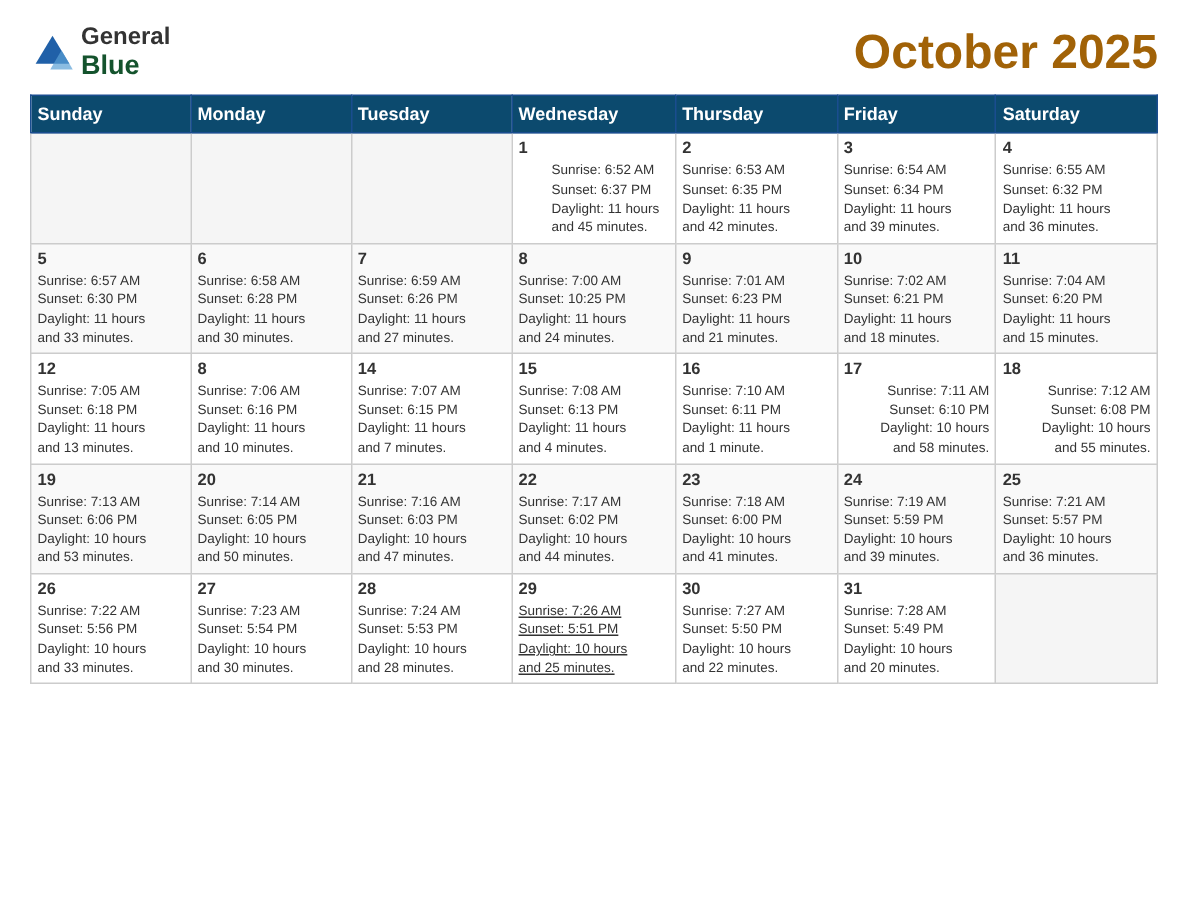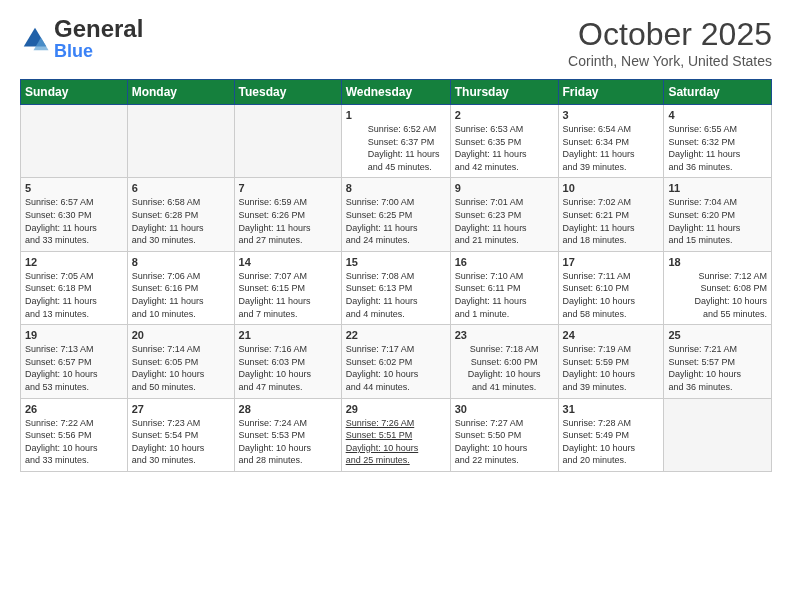--- a/index.html
+++ b/index.html
@@ -23,53 +23,53 @@
     .logo {
       display: flex;
       align-items: center;
     }
     .logo-text {
       display: flex;
       flex-direction: column;
       line-height: 1.1;
     }
     .logo-general {
-      font-size: 24px;
+      font-size: 16px;
       font-weight: bold;
       color: #333;
     }
     .logo-blue {
       font-size: 18px;
       font-weight: bold;
-      color: #3b82f6;
+      color: #14532d;
     }
     .logo-icon {
       width: 30px;
       height: 30px;
       margin-right: 4px;
     }
     .title-section {
       text-align: right;
     }
     .month-title {
       font-size: 32px;
-      font-weight: normal;
-      color: #404040;
+      font-weight: bold;
+      color: #a16207;
     }
     .location {
       font-size: 14px;
       color: #555;
     }
     .calendar {
       width: 100%;
       border-collapse: collapse;
       border: 1px solid #ccc;
     }
     .calendar th {
-      background-color: #15803d;
+      background-color: #0c4a6e;
       color: white;
       font-size: 12px;
       font-weight: bold;
       padding: 5px 4px;
       text-align: left;
       border: 1px solid #1a4d8f;
     }
     .calendar td {
       vertical-align: top;
       border: 1px solid #ccc;
@@ -111,21 +111,20 @@
         <polygon points="20,5 35,30 5,30" fill="#2060a8"></polygon>
         <polygon points="28,18 38,35 18,35" fill="#5a9fd4" opacity="0.7"></polygon>
       </svg>
       <div class="logo-text">
         <span class="logo-general">General</span>
         <span class="logo-blue">Blue</span>
       </div>
     </div>
     <div class="title-section">
       <div class="month-title">October 2025</div>
-      <div class="location">Corinth, New York, United States</div>
     </div>
   </div>
 
   <table class="calendar">
     <thead>
       <tr>
 
       <th>Sunday</th>
           <th>Monday</th>
           <th>Tuesday</th>
@@ -187,21 +186,21 @@
           <td>
             <span class="day-number">7</span>
             <div class="day-info" style="white-space: pre-line;">Sunrise: 6:59 AM
 Sunset: 6:26 PM
 Daylight: 11 hours
 and 27 minutes.</div>
           </td>
           <td>
             <span class="day-number">8</span>
             <div class="day-info" style="white-space: pre-line;">Sunrise: 7:00 AM
-Sunset: 6:25 PM
+Sunset: 10:25 PM
 Daylight: 11 hours
 and 24 minutes.</div>
           </td>
           <td>
             <span class="day-number">9</span>
             <div class="day-info" style="white-space: pre-line;">Sunrise: 7:01 AM
 Sunset: 6:23 PM
 Daylight: 11 hours
 and 21 minutes.</div>
           </td>
@@ -251,38 +250,38 @@
           </td>
           <td>
             <span class="day-number">16</span>
             <div class="day-info" style="white-space: pre-line;">Sunrise: 7:10 AM
 Sunset: 6:11 PM
 Daylight: 11 hours
 and 1 minute.</div>
           </td>
           <td>
             <span class="day-number">17</span>
-            <div class="day-info" style="white-space: pre-line;">Sunrise: 7:11 AM
+            <div class="day-info" style="white-space: pre-line; text-align: right;">Sunrise: 7:11 AM
 Sunset: 6:10 PM
 Daylight: 10 hours
 and 58 minutes.</div>
           </td>
           <td>
             <span class="day-number">18</span>
             <div class="day-info" style="white-space: pre-line; text-align: right;">Sunrise: 7:12 AM
 Sunset: 6:08 PM
 Daylight: 10 hours
 and 55 minutes.</div>
           </td>
         </tr>
         <tr>
           <td>
             <span class="day-number">19</span>
             <div class="day-info" style="white-space: pre-line;">Sunrise: 7:13 AM
-Sunset: 6:57 PM
+Sunset: 6:06 PM
 Daylight: 10 hours
 and 53 minutes.</div>
           </td>
           <td>
             <span class="day-number">20</span>
             <div class="day-info" style="white-space: pre-line;">Sunrise: 7:14 AM
 Sunset: 6:05 PM
 Daylight: 10 hours
 and 50 minutes.</div>
           </td>
@@ -295,21 +294,21 @@
           </td>
           <td>
             <span class="day-number">22</span>
             <div class="day-info" style="white-space: pre-line;">Sunrise: 7:17 AM
 Sunset: 6:02 PM
 Daylight: 10 hours
 and 44 minutes.</div>
           </td>
           <td>
             <span class="day-number">23</span>
-            <div class="day-info" style="white-space: pre-line; text-align: center;">Sunrise: 7:18 AM
+            <div class="day-info" style="white-space: pre-line;">Sunrise: 7:18 AM
 Sunset: 6:00 PM
 Daylight: 10 hours
 and 41 minutes.</div>
           </td>
           <td>
             <span class="day-number">24</span>
             <div class="day-info" style="white-space: pre-line;">Sunrise: 7:19 AM
 Sunset: 5:59 PM
 Daylight: 10 hours
 and 39 minutes.</div>

